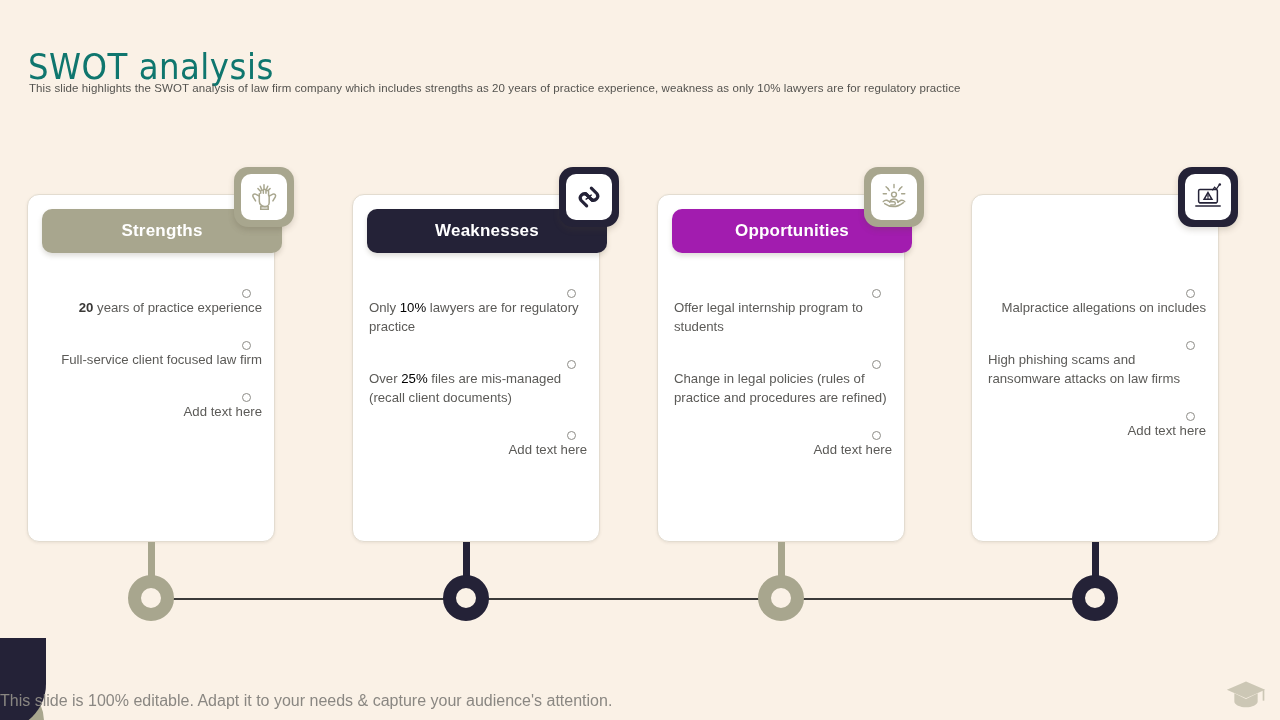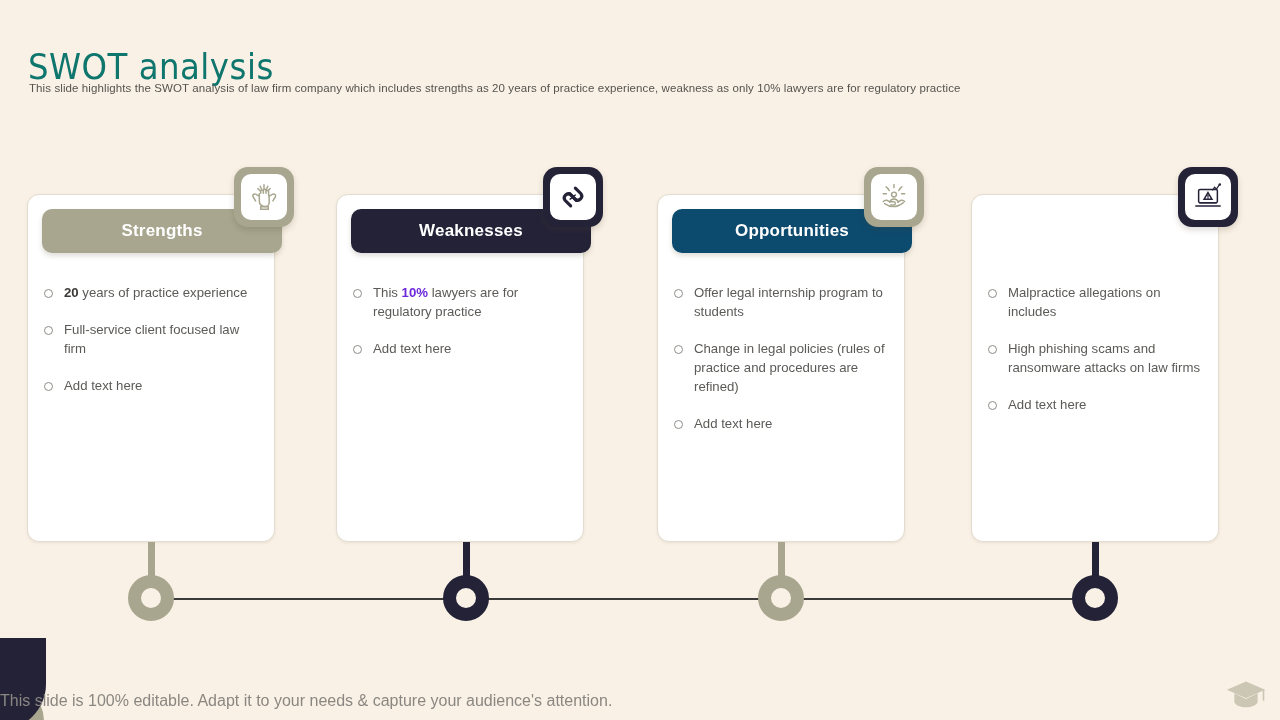--- a/index.html
+++ b/index.html
@@ -107,43 +107,44 @@
     box-shadow: 0 3px 5px rgba(80,70,50,.18);
   }
   .card-body {
     position: absolute;
     top: 88px;
     left: 16px;
     right: 12px;
   }
   .bullet {
     display: flex;
-    align-items: flex-start;
+    align-items: flex-end;
     margin-bottom: 18px;
+    flex-direction: column;
   }
   .bullet-marker {
     flex: 0 0 auto;
     width: 7px;
     height: 7px;
     border: 1px solid #8e8d88;
     border-radius: 50%;
     margin: 6px 11px 0 0;
   }
   .bullet-text {
     font-size: 13.2px;
     line-height: 19px;
     color: #5b5a57;
   }
   .bullet-text b {
     color: #3a3937;
     font-weight: bold;
   }
   .hl {
-    font-weight: bold;
-    color: #6d28d9;
+    font-weight: normal;
+    color: #000000;
   }
 
   
   .icon-badge {
     position: absolute;
     top: -28px;
     width: 60px;
     height: 60px;
     border-radius: 14px;
     display: flex;
@@ -241,50 +242,54 @@
           <div class="bullet-text"><span>Full-service client focused law firm</span></div>
         </div>
         <div class="bullet">
           <span class="bullet-marker"></span>
           <div class="bullet-text"><span>Add text here</span></div>
         </div>
       </div>
     </div>
     <div class="stem" style="left: 148px; background: rgb(168, 166, 142);"></div>
     <div class="node" style="left: 128px; border-color: rgb(168, 166, 142);"></div>
-    <div class="card" style="left: 336px;">
+    <div class="card" style="left: 352px;">
       <div class="card-head" style="width: 240px; background: rgb(36, 34, 55);">
         <span>Weaknesses</span>
       </div>
       <div class="icon-badge" style="left: 206px; background: rgb(36, 34, 55);">
         <div class="icon-inner">
           <svg width="30" height="30" viewBox="0 0 32 32" fill="none" stroke="#242237" stroke-width="3.4" stroke-linecap="round">
             <path d="M18.5 6.5 L24.5 12.5 a4.3 4.3 0 0 1 -6 6 L12.5 12.5"></path>
             <path d="M13.5 25.5 L7.5 19.5 a4.3 4.3 0 0 1 6 -6 L19.5 19.5"></path>
             <g stroke-width="1.5">
               <path d="M16.3 15.2 l2.1 -1.3 M15 16.9 l-2.1 1.4 M17.2 17.6 l1.4 2.1 M14.1 14.3 l-1.3 -2.1"></path>
             </g>
           </svg>
         </div>
       </div>
       <div class="card-body">
         <div class="bullet">
           <span class="bullet-marker"></span>
-          <div class="bullet-text"><span>This </span><span class="hl">10%</span><span> lawyers are for regulatory practice</span></div>
+          <div class="bullet-text"><span>Only </span><span class="hl">10%</span><span> lawyers are for regulatory practice</span></div>
+        </div>
+        <div class="bullet">
+          <span class="bullet-marker"></span>
+          <div class="bullet-text"><span>Over </span><span class="hl">25%</span><span> files are mis-managed (recall client documents)</span></div>
         </div>
         <div class="bullet">
           <span class="bullet-marker"></span>
           <div class="bullet-text"><span>Add text here</span></div>
         </div>
       </div>
     </div>
     <div class="stem" style="left: 463px; background: rgb(36, 34, 55);"></div>
     <div class="node" style="left: 443px; border-color: rgb(36, 34, 55);"></div>
     <div class="card" style="left: 657px;">
-      <div class="card-head" style="width: 240px; background: #0c4a6e; text-align: center;">
+      <div class="card-head" style="width: 240px; background: #a21caf; text-align: center;">
         <span>Opportunities</span>
       </div>
       <div class="icon-badge" style="left: 206px; background: rgb(168, 166, 142);">
         <div class="icon-inner">
           <svg width="30" height="30" viewBox="0 0 32 32" fill="none" stroke="#a8a68e" stroke-width="1.5" stroke-linecap="round">
             <path d="M16 2.5 v3.5 M7.5 5 l2.6 2.6 M24.5 5 l-2.6 2.6 M4.5 12.5 h3.4 M27.5 12.5 h-3.4"></path>
             <path d="M9.2 6.6 l1.8 2.6 M22.8 6.6 l-1.8 2.6"></path>
             <circle cx="16" cy="13.4" r="2.6"></circle>
             <path d="M11.4 21.5 a4.8 4.8 0 0 1 9.2 0"></path>
             <path d="M4.5 21 a4 4 0 0 1 4 -1.5 l3 1.6 h4.2 a1.7 1.7 0 0 1 0 3.4 h-3.2"></path>

